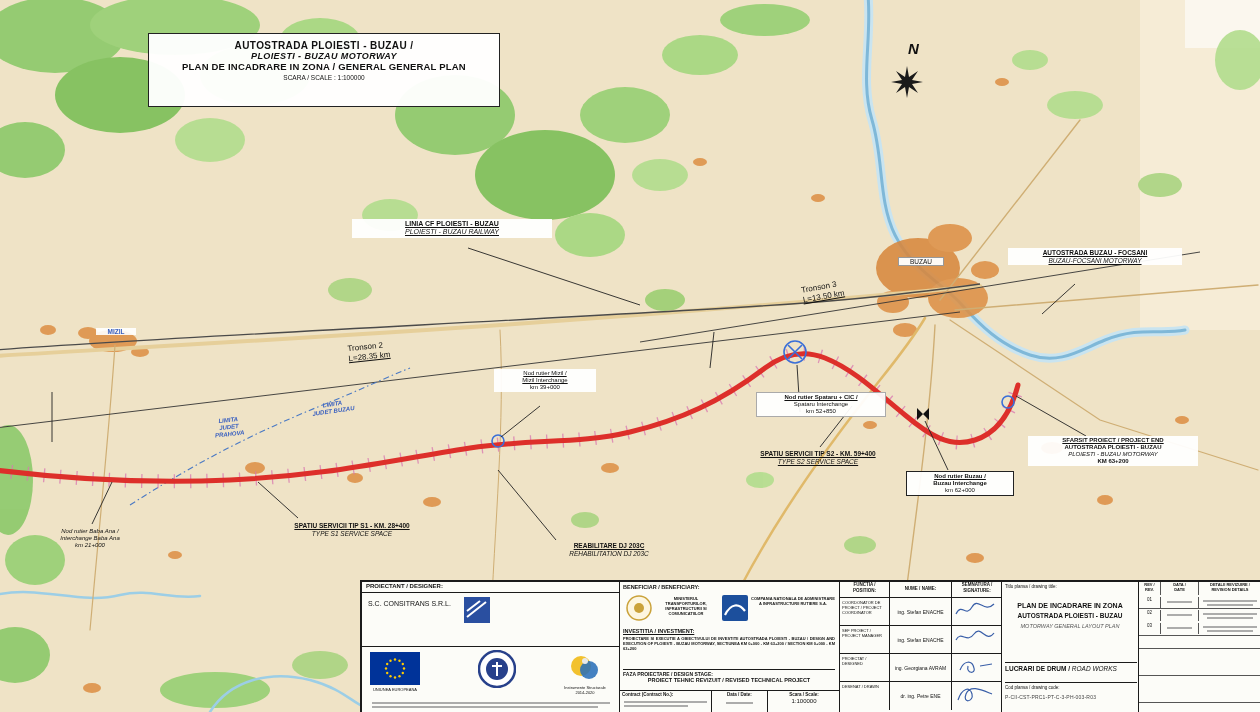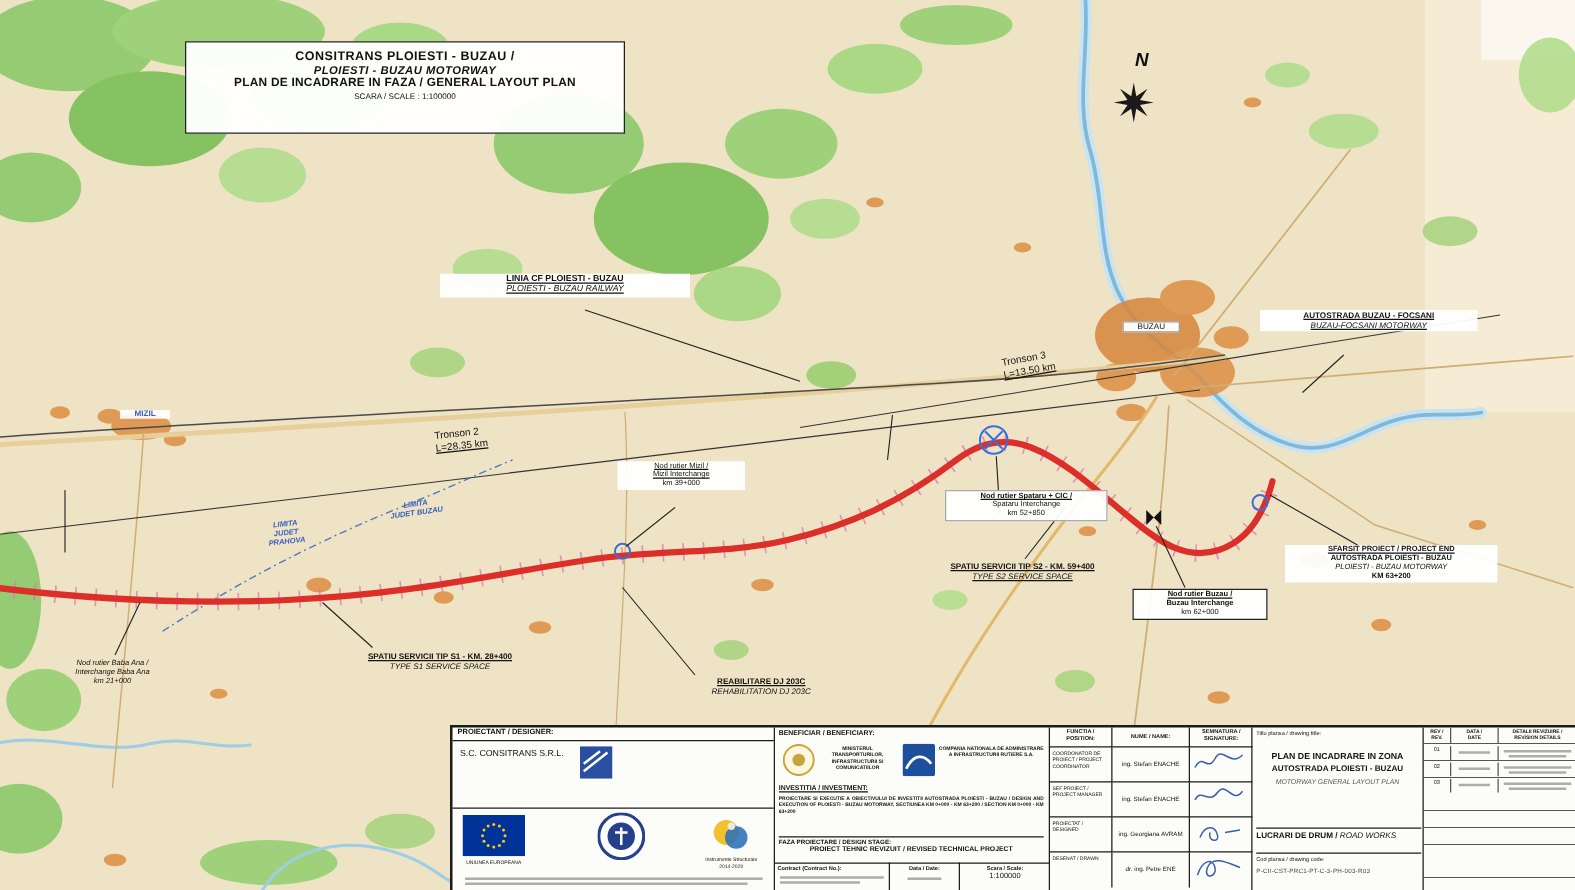--- a/index.html
+++ b/index.html
@@ -153,23 +153,23 @@
       <path d="M298,518 L258,482"></path>
       <path d="M556,540 L498,470"></path>
       <path d="M52,392 L52,442"></path>
       <path d="M714,332 L710,368"></path>
     </g>
 
     <polygon points="907,66 909,77 918,71 912,80 923,82 912,84 918,93 909,87 907,98 905,87 896,93 902,84 891,82 902,80 896,71 905,77" fill="#1a1a1a"></polygon>
   </svg>
 
   <div class="lbl ctr" style="left:148px;top:33px;width:352px;height:74px;background:rgba(255,255,255,.96);border:1.5px solid #222;padding-top:6px;box-sizing:border-box;">
-    <div class="b" style="font-size:10px;letter-spacing:.4px;">CONSITRANS PLOIESTI - BUZAU /</div>
+    <div class="b" style="font-size:10px;letter-spacing:.4px;">AUTOSTRADA PLOIESTI - BUZAU /</div>
     <div class="b it" style="font-size:9px;letter-spacing:.4px;">PLOIESTI - BUZAU MOTORWAY</div>
-    <div class="b" style="font-size:9.5px;letter-spacing:.2px;">PLAN DE INCADRARE IN FAZA / GENERAL LAYOUT PLAN</div>
+    <div class="b" style="font-size:9.5px;letter-spacing:.2px;">PLAN DE INCADRARE IN ZONA / GENERAL GENERAL PLAN</div>
     <div style="font-size:6.5px;margin-top:2px;">SCARA / SCALE : 1:100000</div>
   </div>
 
   <div class="lbl b it" style="left:908px;top:40px;font-size:15px;">N</div>
 
   <div class="lbl b blue ctr" style="left:96px;top:328px;width:40px;font-size:6.5px;background:rgba(255,255,255,.9);">MIZIL</div>
   <div class="lbl ctr" style="left:898px;top:257px;width:44px;font-size:6.5px;background:rgba(255,255,255,.95);border:0.5px solid #999;">BUZAU</div>
 
   <div class="lbl b it blue ctr" style="left:205px;top:417px;width:48px;font-size:6px;line-height:1.15;transform:rotate(-6deg);">
     <div>LIMITA</div>

